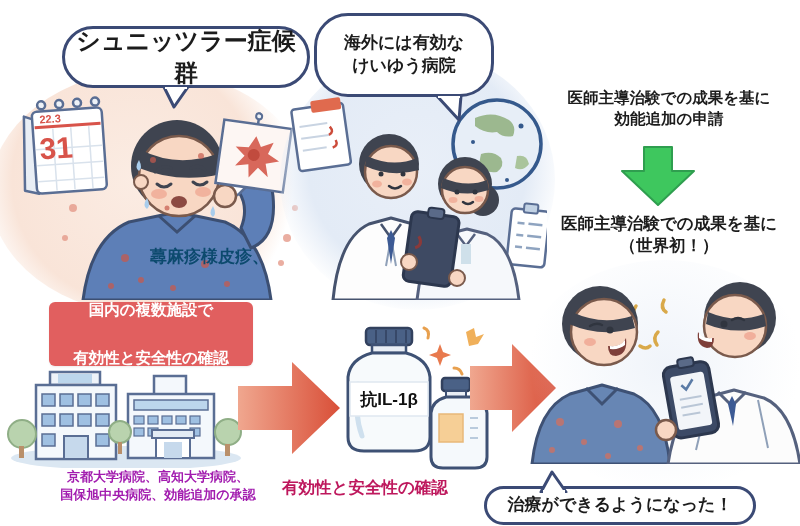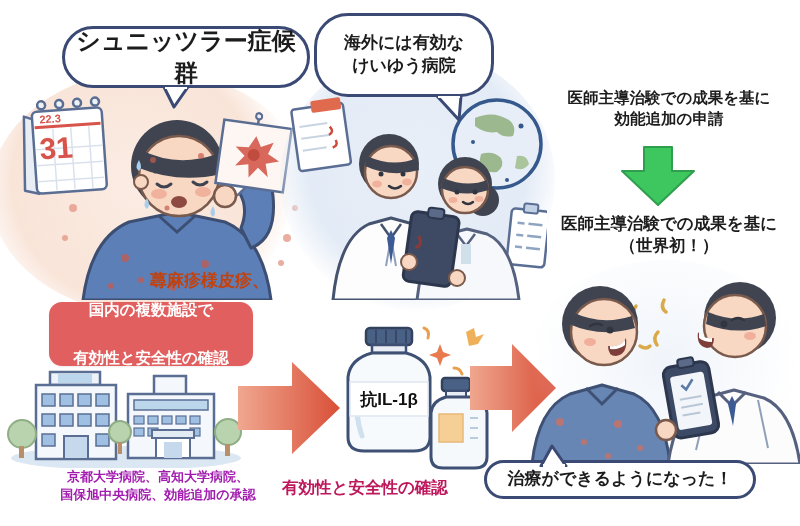--- a/index.html
+++ b/index.html
@@ -15,23 +15,23 @@
   .blob-soft{background:radial-gradient(circle at 50% 45%, #f0f4fa 0%, rgba(240,244,250,0) 70%);}
   
   .bubble{
     background:#ffffff;border:3px solid #3b4a75;display:flex;align-items:center;justify-content:center;
     flex-direction:column;text-align:center;font-weight:700;box-sizing:border-box;
   }
   .bubble .tail{position:absolute;}
   .b-line{display:block;line-height:1.35;}
   
   .txt{font-weight:700;text-align:center;line-height:1.4;}
-  .symptom{color:#c2410c;font-size:17px;font-weight:700;line-height:1.35;margin-top:24px;}
+  .symptom{color:#0c4a6e;font-size:17px;font-weight:700;line-height:1.35;}
   .badge{
-    background:#e15f5f;color:#ffffff;border-radius:13px;display:flex;flex-direction:column;
+    background:#e15f5f;color:#ffffff;border-radius:6px;display:flex;flex-direction:column;
     align-items:center;justify-content:center;font-weight:700;font-size:15.5px;line-height:1.55;
     box-shadow:0 1px 2px rgba(0,0,0,0.08);
     gap:27px;
   }
   .black-caption{font-weight:700;color:#be185d;}
   svg{display:block;}
 </style>
 </head>
 <body>
 
@@ -392,21 +392,21 @@
       <path d="M166,112 l4,5 8,-9" stroke="#5a7ba6" stroke-width="2.5" fill="none"></path>
       <g stroke="#b9c6d6" stroke-width="2">
           <line x1="162" y1="126" x2="184" y2="126"></line>
           <line x1="162" y1="134" x2="184" y2="134"></line>
           <line x1="162" y1="142" x2="180" y2="142"></line>
         </g>
     </g>
     <circle cx="148" cy="158" r="10" fill="#f8d7c3" stroke="#7a5a4c" stroke-width="2.5"></circle>
   </svg>
 
-  <div class="abs bubble" style="left:484px;top:460px;width:272px;height:39px;border-radius:28px;font-size:17px;">
+  <div class="abs bubble" style="left:484px;top:486px;width:272px;height:39px;border-radius:28px;font-size:17px;">
     <span class="b-line">治療ができるようになった！</span>
     <svg class="tail" style="left:52px;top:-19px;" width="30" height="23" viewBox="0 0 30 23">
       <path d="M2,22 L13,2 L27,22 Z" fill="#ffffff" stroke="#3b4a75" stroke-width="3" stroke-linejoin="round"></path>
       <rect x="4" y="20" width="22" height="4" fill="#ffffff"></rect>
     </svg>
   </div>
 
 </div>
 
 </body></html>

